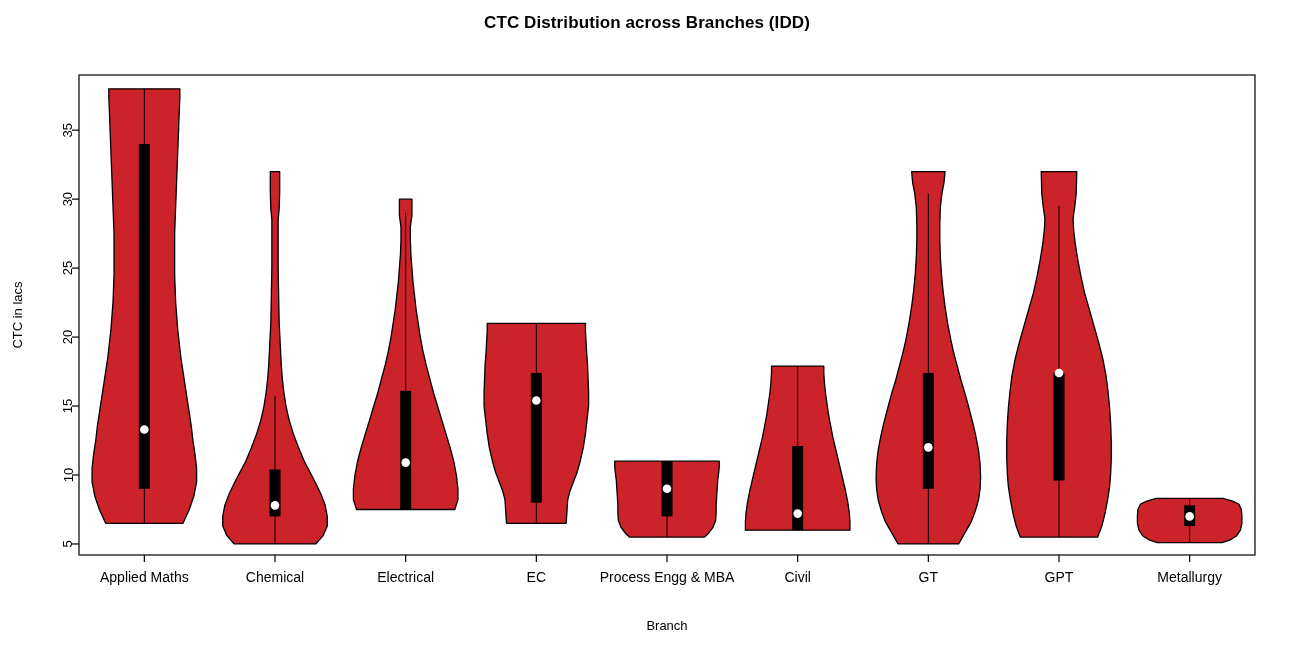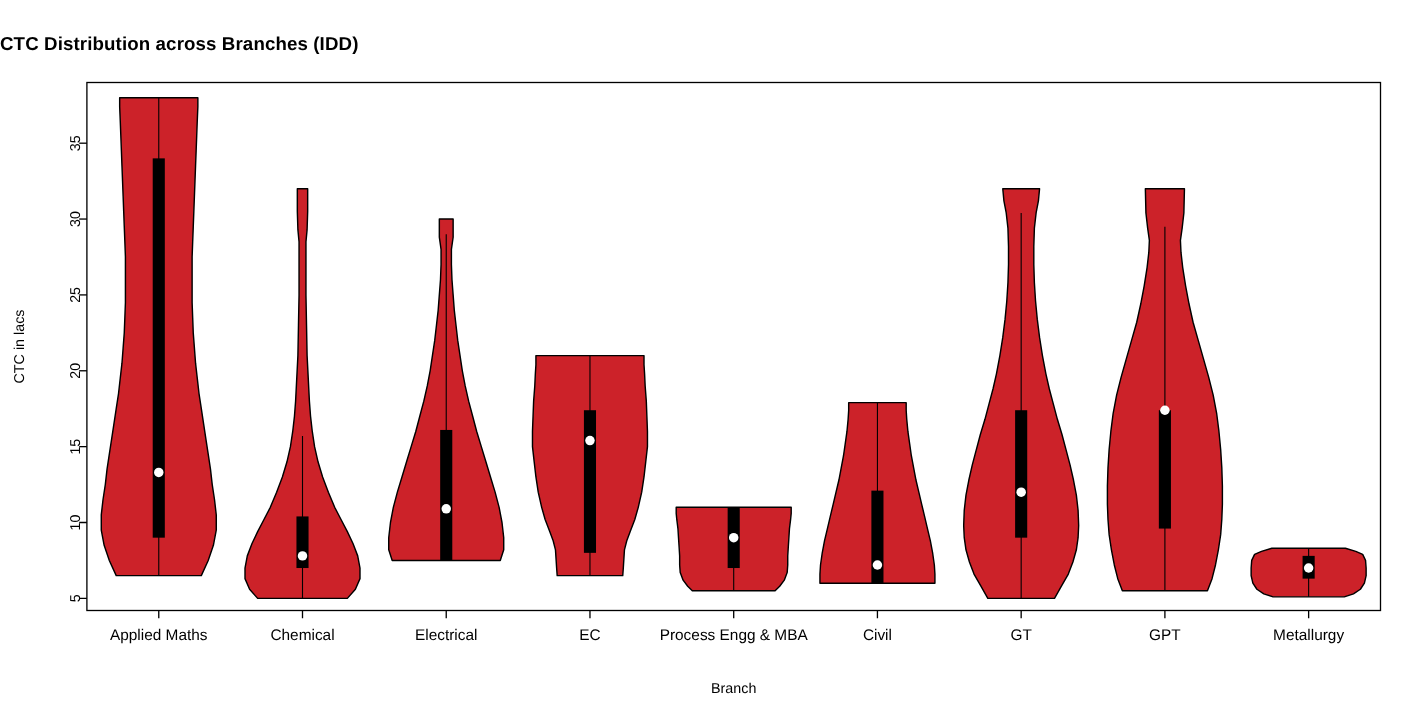--- a/index.html
+++ b/index.html
@@ -1,19 +1,19 @@
 <!DOCTYPE html>
 <html><head>
 <meta charset="utf-8">
 <style>
   html,body{margin:0;padding:0;background:#ffffff;}
   body{width:1294px;height:653px;overflow:hidden;
        font-family:"Liberation Sans","DejaVu Sans",sans-serif;color:#000;}
   #root{position:relative;width:1294px;height:653px;}
-  #chart-title{position:absolute;left:0;top:30px;width:1294px;text-align:left;
+  #chart-title{position:absolute;left:0;top:13px;width:1294px;text-align:center;
                font-size:17px;font-weight:bold;letter-spacing:.1px;}
   #plot-svg{position:absolute;left:0;top:0;}
 </style>
 </head>
 <body>
 
 <div id="root">
 
   <div id="chart-title">CTC Distribution across Branches (IDD)</div>
 

